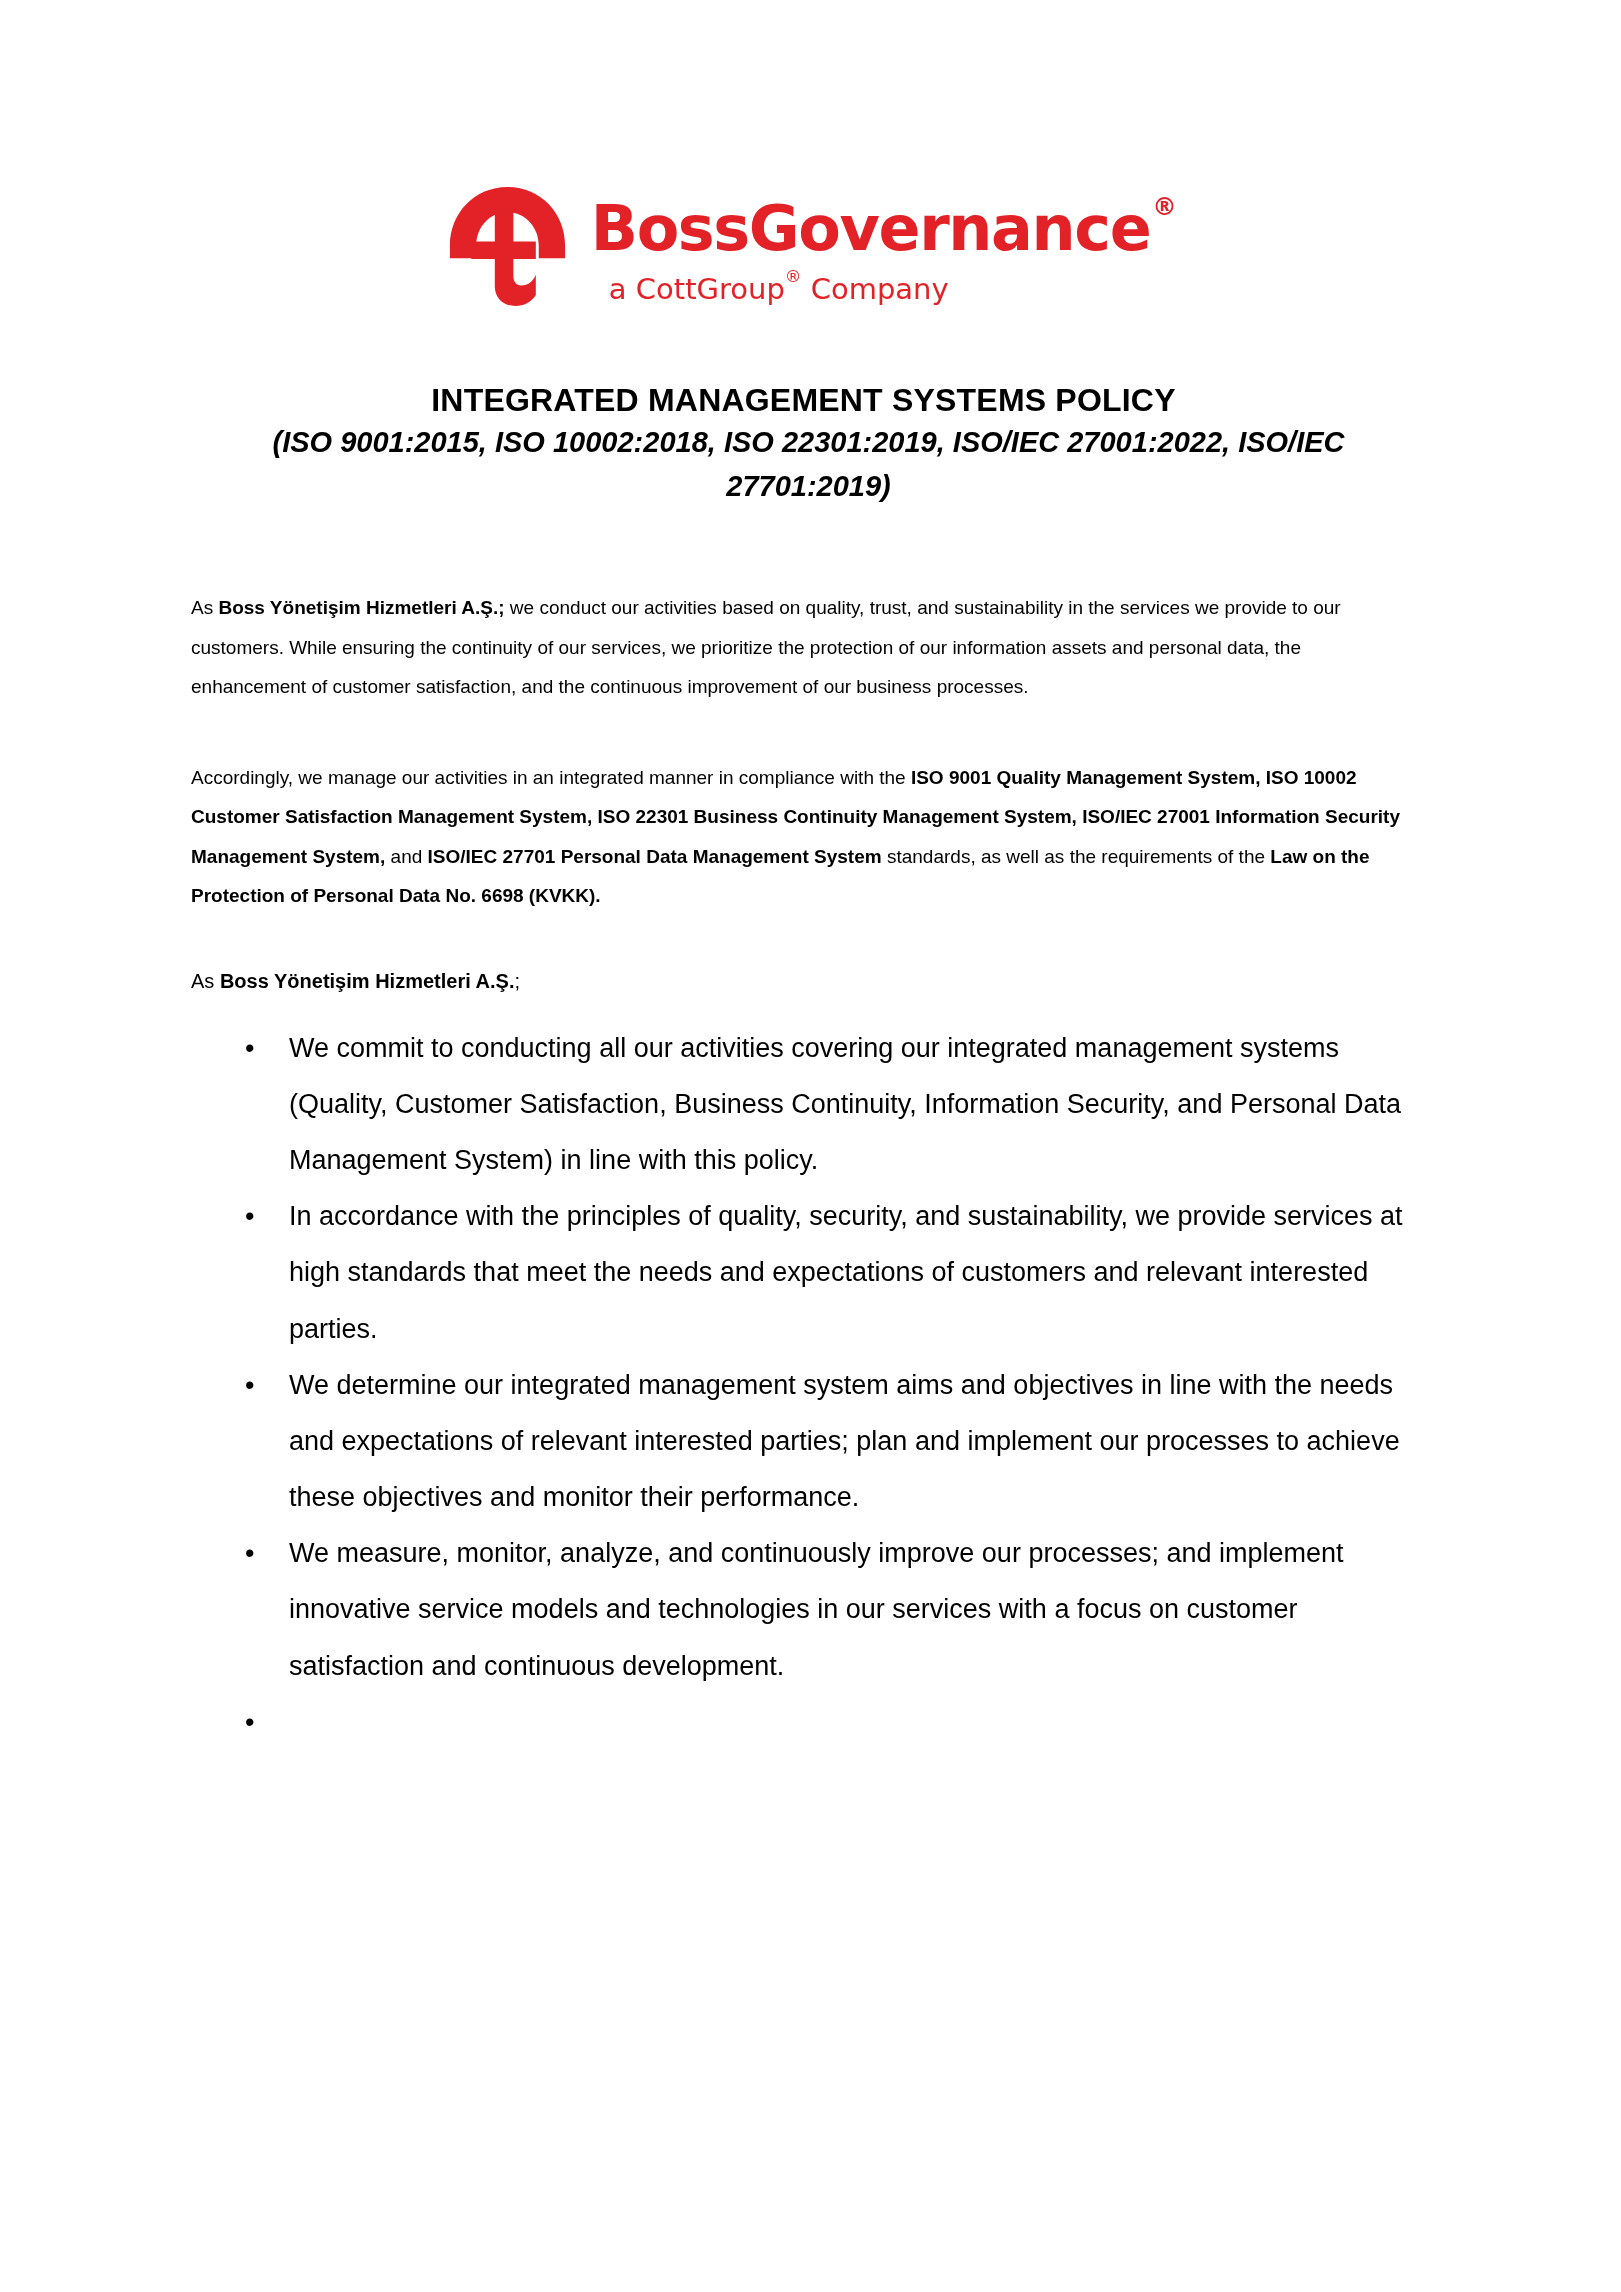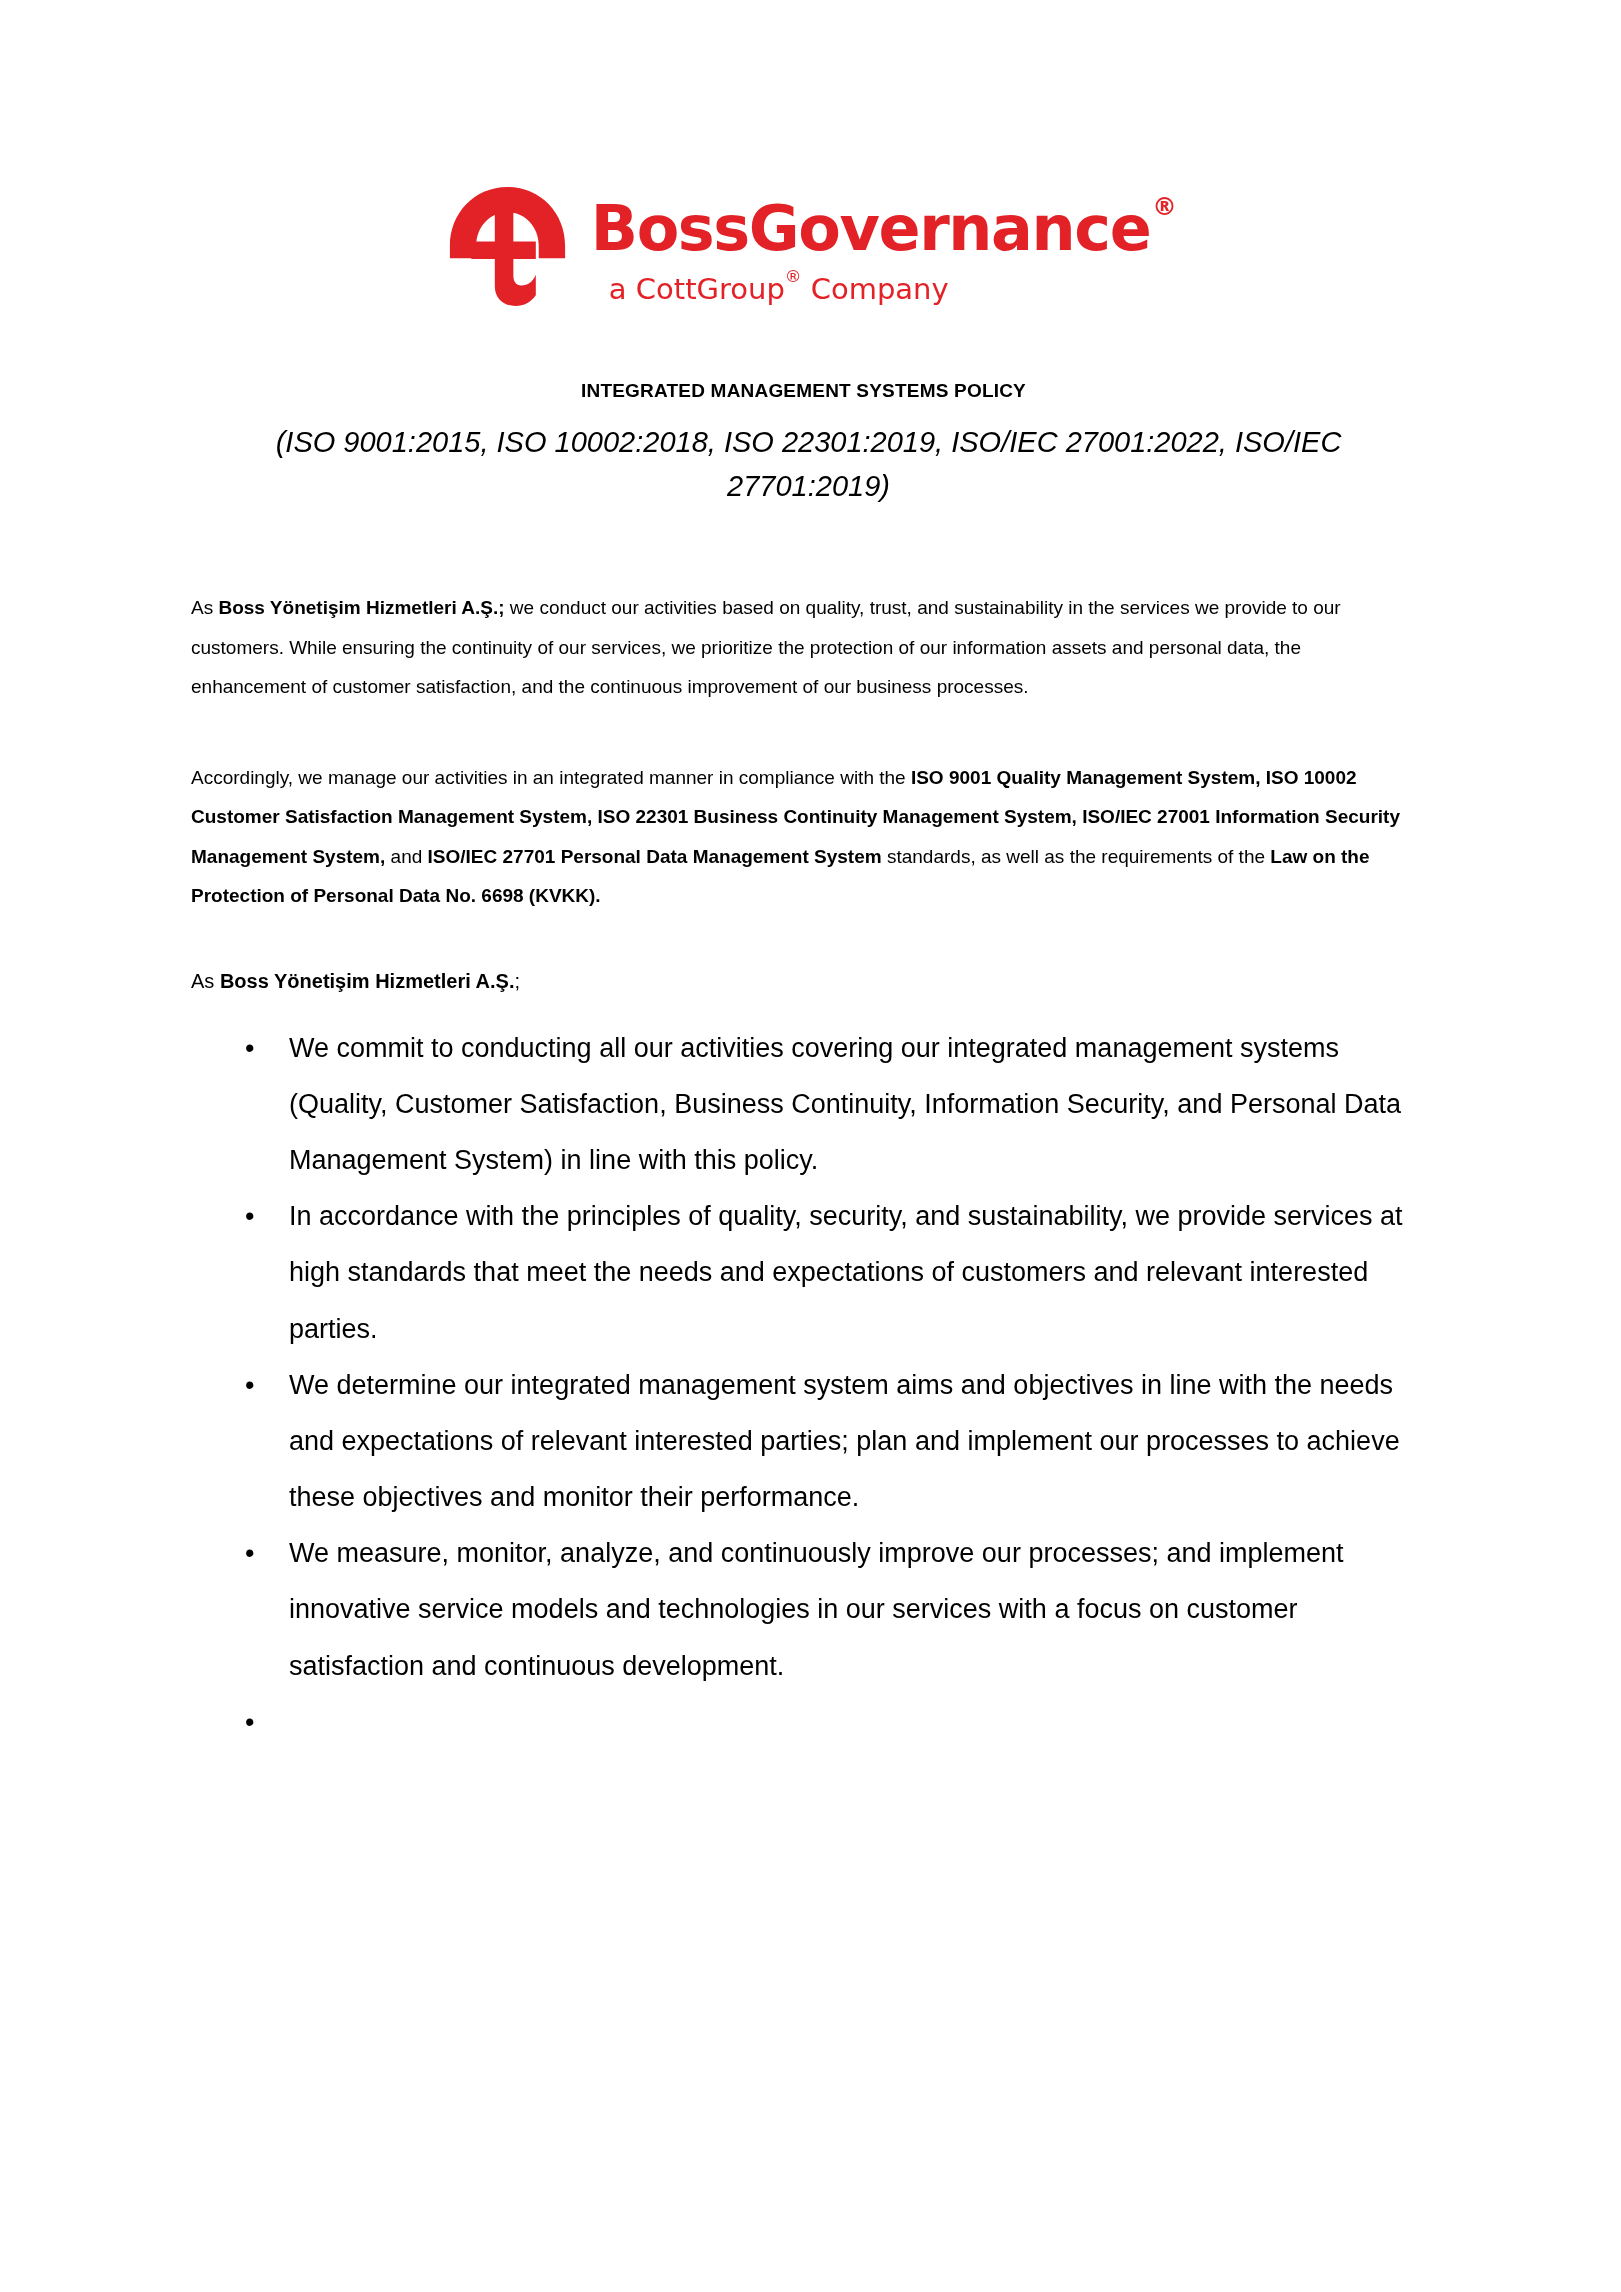--- a/index.html
+++ b/index.html
@@ -86,33 +86,34 @@
   }
 
   
   .doc-title {
     position: absolute;
     top: 377px;
     left: 191px;
     width: 1225px;
     text-align: center;
     font-weight: 700;
-    font-size: 19px;
+    font-size: 32px;
     line-height: 1.45;
     letter-spacing: 0.2px;
   }
   .doc-subtitle {
     position: absolute;
     top: 421px;
     left: 250px;
     width: 1117px;
     text-align: center;
     font-style: italic;
     font-size: 29px;
     line-height: 1.5;
+    font-weight: bold;
   }
 
   
   .content {
     position: absolute;
     top: 588px;
     left: 191px;
     width: 1227px;
   }
   p.para {

